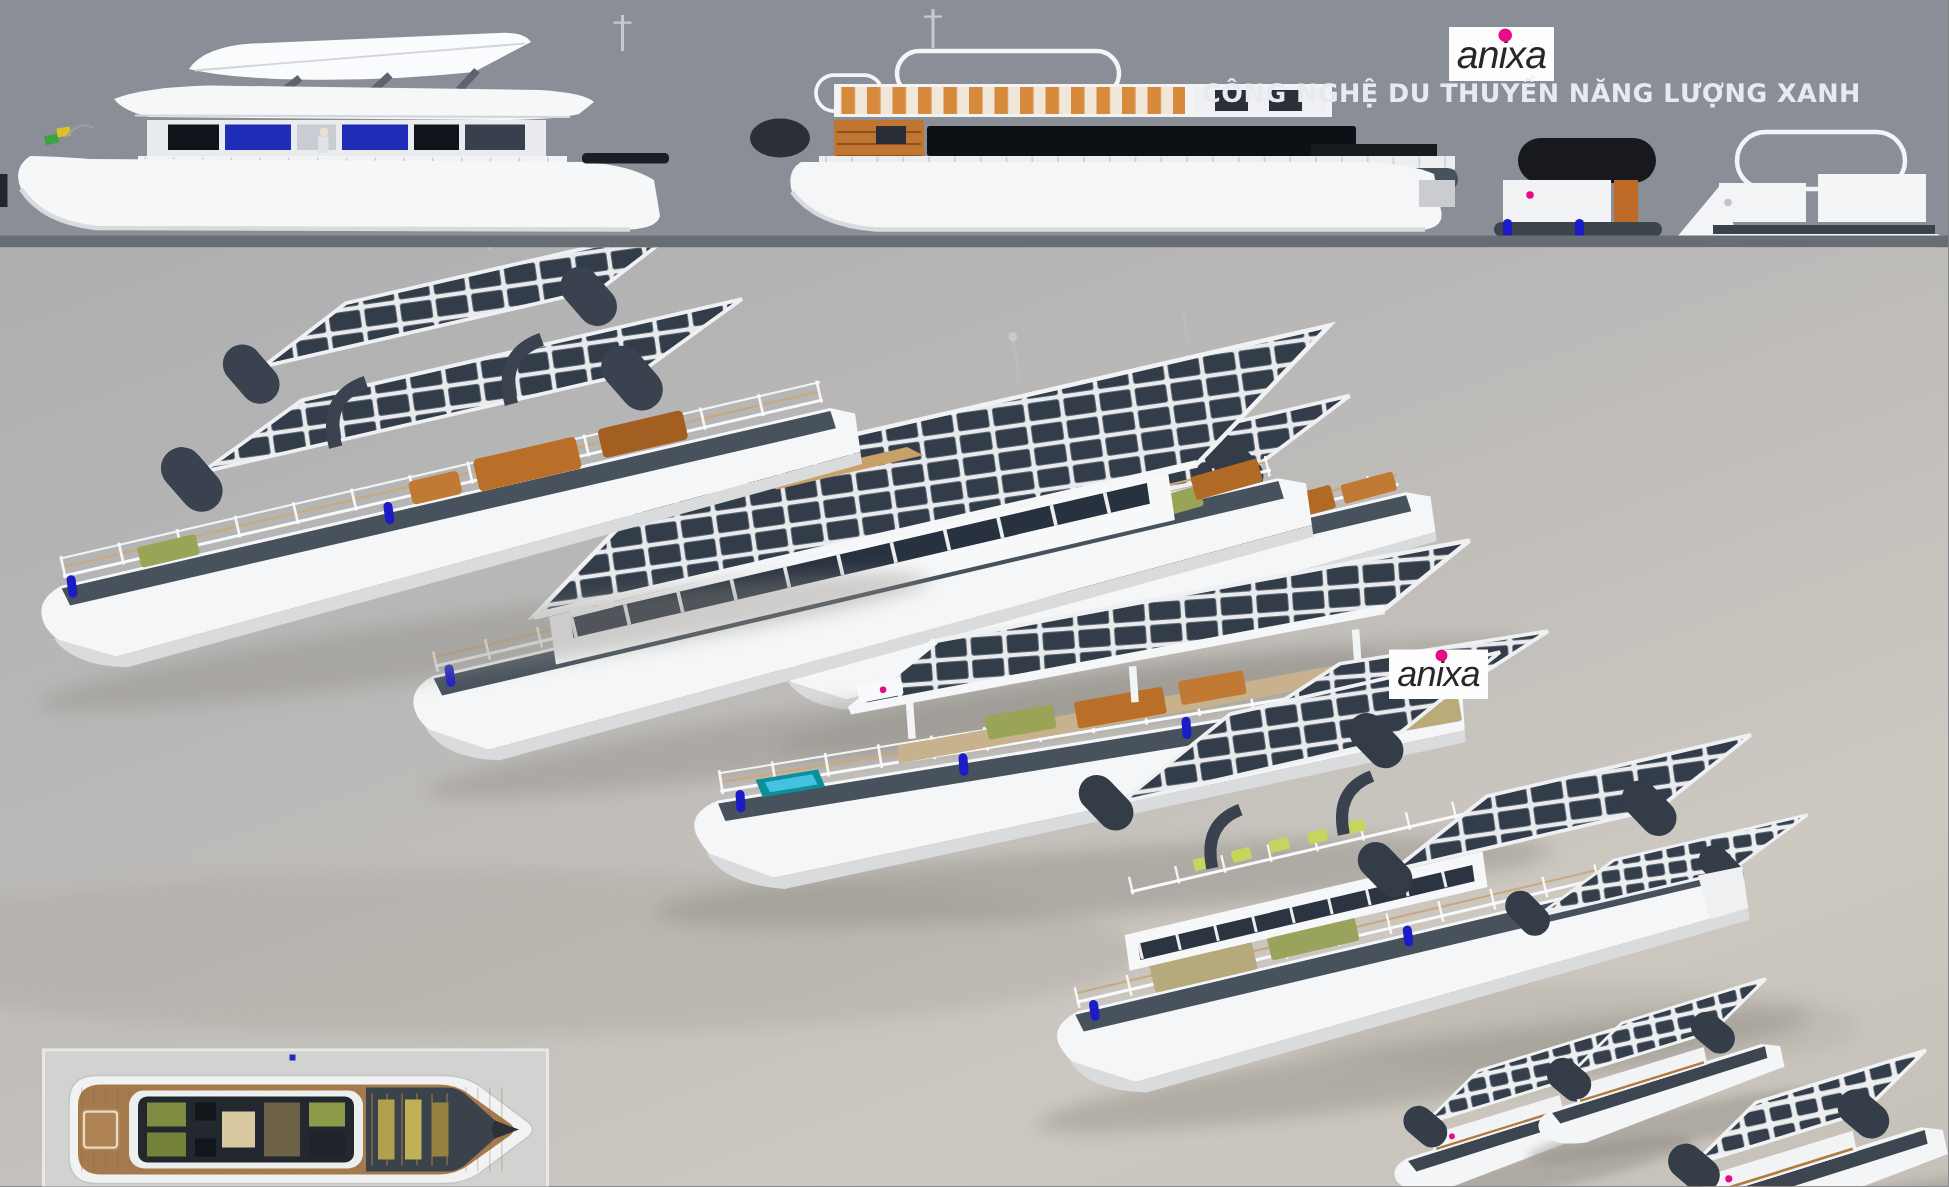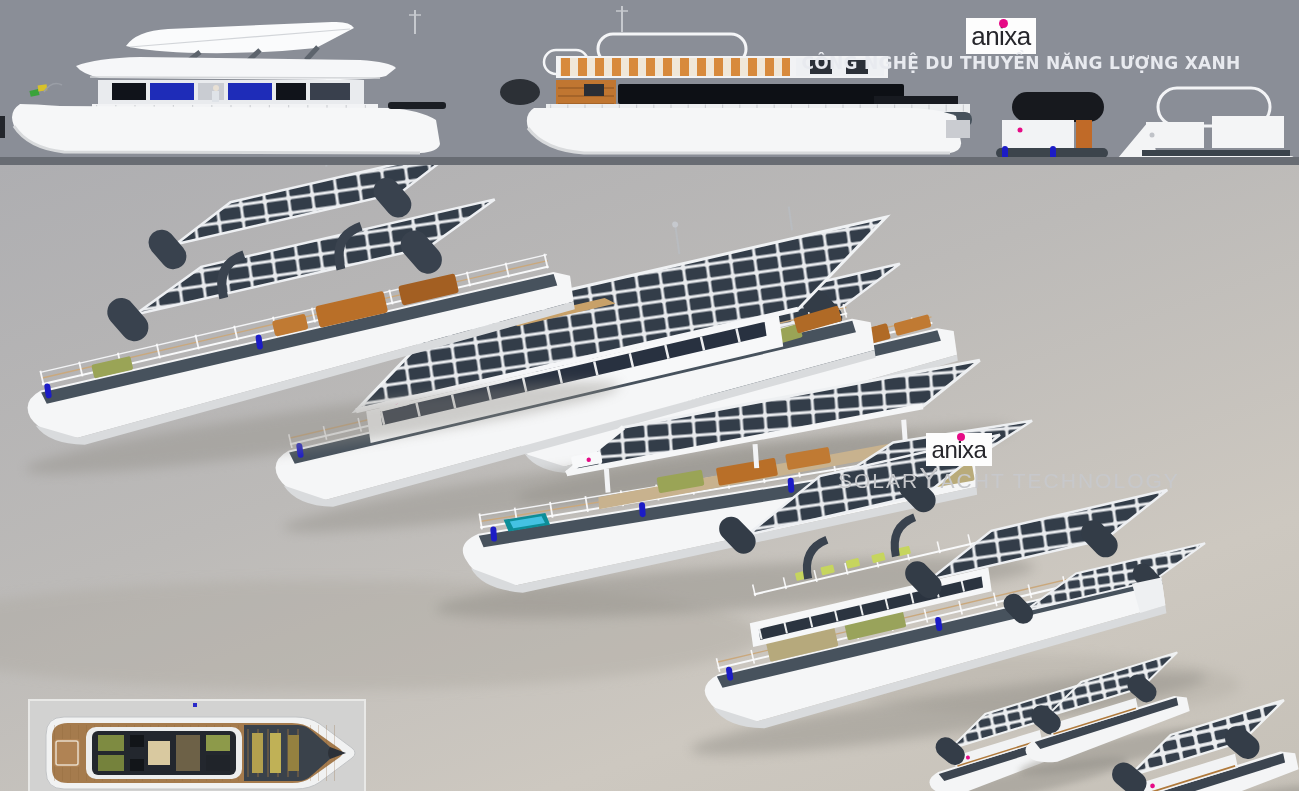--- a/index.html
+++ b/index.html
@@ -6,21 +6,21 @@
   .stage{position:relative;width:1299px;height:791px;overflow:hidden;
          font-family:"Liberation Sans","DejaVu Sans",sans-serif;background:#b9b7b3;}
   
   .top-banner{position:absolute;left:0;top:0;width:1299px;height:165px;background:#8a8e97;}
   .banner-art{position:absolute;left:0;top:0;}
   .banner-caption{position:absolute;left:788px;top:53px;width:466px;text-align:center;
       font-family:"DejaVu Sans","Liberation Sans",sans-serif;
       font-size:17px;font-weight:600;letter-spacing:.3px;color:#e8eaef;}
   
   .logo{position:absolute;background:#fdfdfd;display:flex;align-items:center;justify-content:center;}
-  .logo .logo-text{font-size:26px;font-weight:500;color:#26262b;letter-spacing:-.5px;line-height:1;}
+  .logo .logo-text{font-size:26px;font-weight:500;color:#26262b;letter-spacing:-.5px;line-height:1;font-style:italic;}
   .logo .logo-dot{position:absolute;width:9px;height:9px;border-radius:50%;background:#e60b86;}
   .logo-top{left:966px;top:18px;width:70px;height:36px;}
   .logo-top .logo-dot{left:33px;top:1px;}
   .logo-main{left:926px;top:268px;width:66px;height:33px;}
   .logo-main .logo-text{font-size:24px;}
   .logo-main .logo-dot{left:31px;top:0px;width:8px;height:8px;}
   
   .scene{position:absolute;left:0;top:165px;width:1299px;height:626px;
       background:linear-gradient(160deg,#aeaeb1 0%,#bcbab8 40%,#cdc8c0 75%,#c6c1b8 100%);}
   .scene-art{position:absolute;left:0;top:0;}
@@ -327,21 +327,20 @@
         <path d="M28,2 L128,-7 L170,-34 L70,-25 Z" fill="url(#spBig)" stroke="#f0f2f3" stroke-width="2"></path>
         <rect x="18" y="-12" width="20" height="32" rx="10" fill="#343d48" transform="rotate(-38 28 4)"></rect>
         <rect x="118" y="-22" width="20" height="32" rx="10" fill="#343d48" transform="rotate(-38 128 -6)"></rect>
       </g>
     </svg>
 
     <div class="logo logo-main">
       <span class="logo-text">anixa</span>
       <span class="logo-dot"></span>
     </div>
-    <div class="tagline"><span>SOLAR</span><span class="cap">Y</span><span>ACHT TECHNOLOGY</span></div>
 
     <div class="card deck-card-1">
       <svg width="334" height="108" viewBox="0 0 334 108">
         <rect width="334" height="108" fill="#d2d2d1"></rect>
         <rect x="163" y="2" width="4" height="4" fill="#2828c8"></rect>
         <rect x="163" y="101" width="4" height="4" fill="#2828c8"></rect>
         <path d="M34,16 L266,16 Q280,16 290,23 L322,47 Q328,52 322,57 L290,81 Q280,88 266,88 L34,88 Q16,88 16,70 L16,34 Q16,16 34,16 Z" fill="#f1f2f2" stroke="#c2c4c6"></path>
         <path d="M38,22 L262,22 Q274,22 282,28 L310,48 Q315,52 310,56 L282,76 Q274,82 262,82 L38,82 Q22,82 22,68 L22,36 Q22,22 38,22 Z" fill="#a57b4d"></path>
         <path d="M24,52 h286" stroke="#8d6439" stroke-width="56" stroke-dasharray="1 7" opacity=".25"></path>
         <rect x="24" y="38" width="26" height="28" rx="3" fill="#b08354"></rect>

